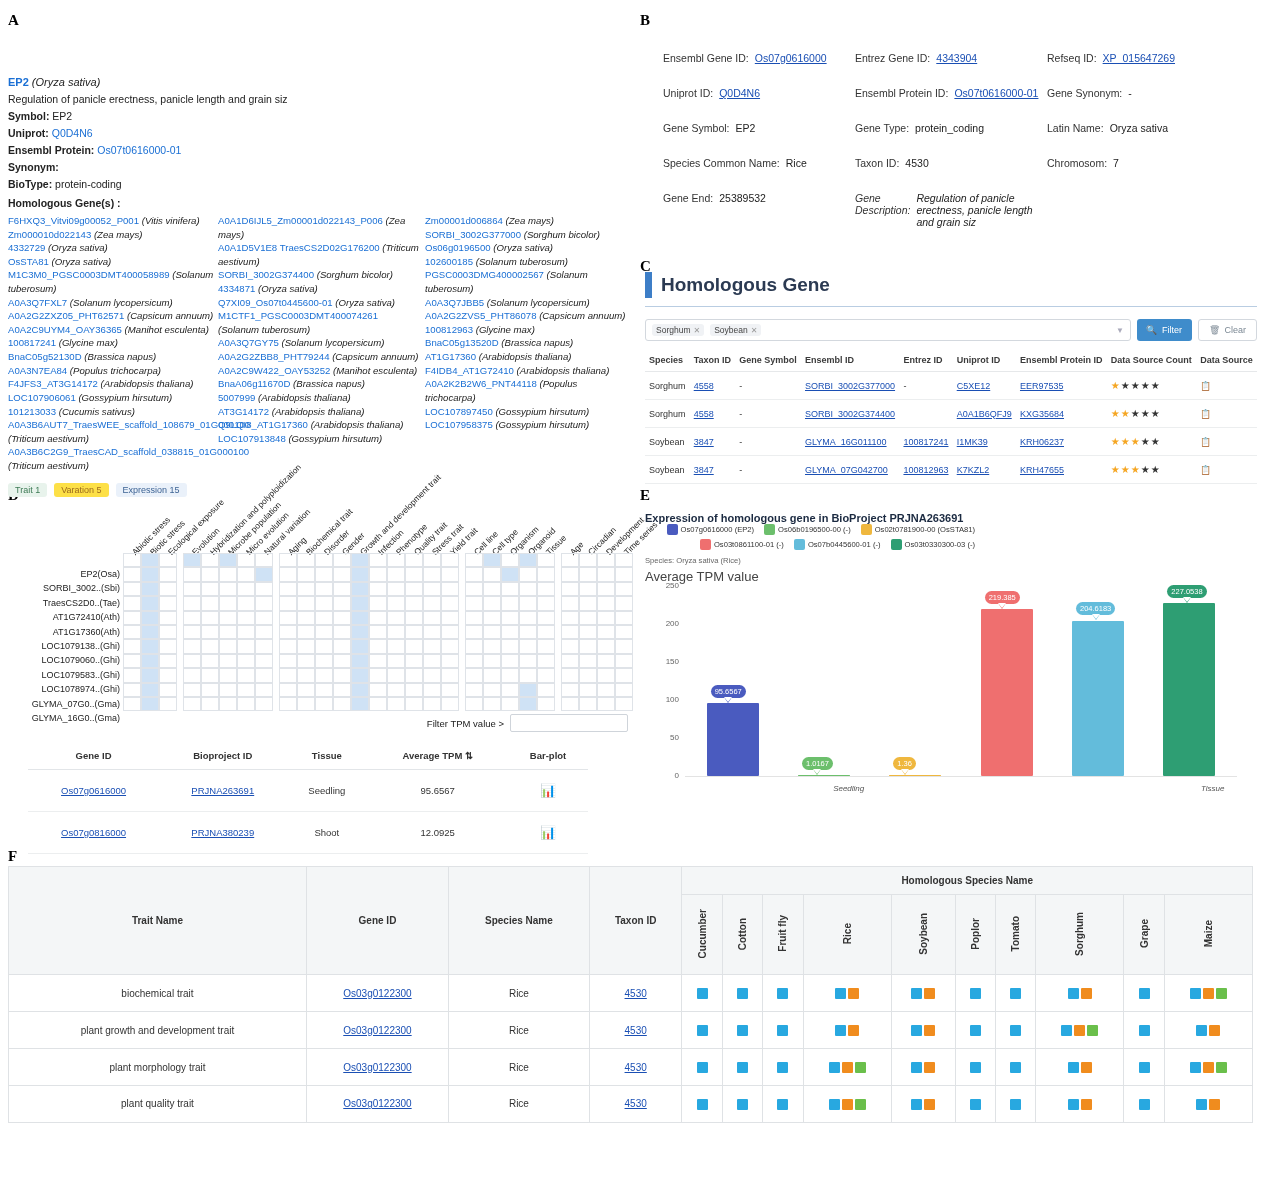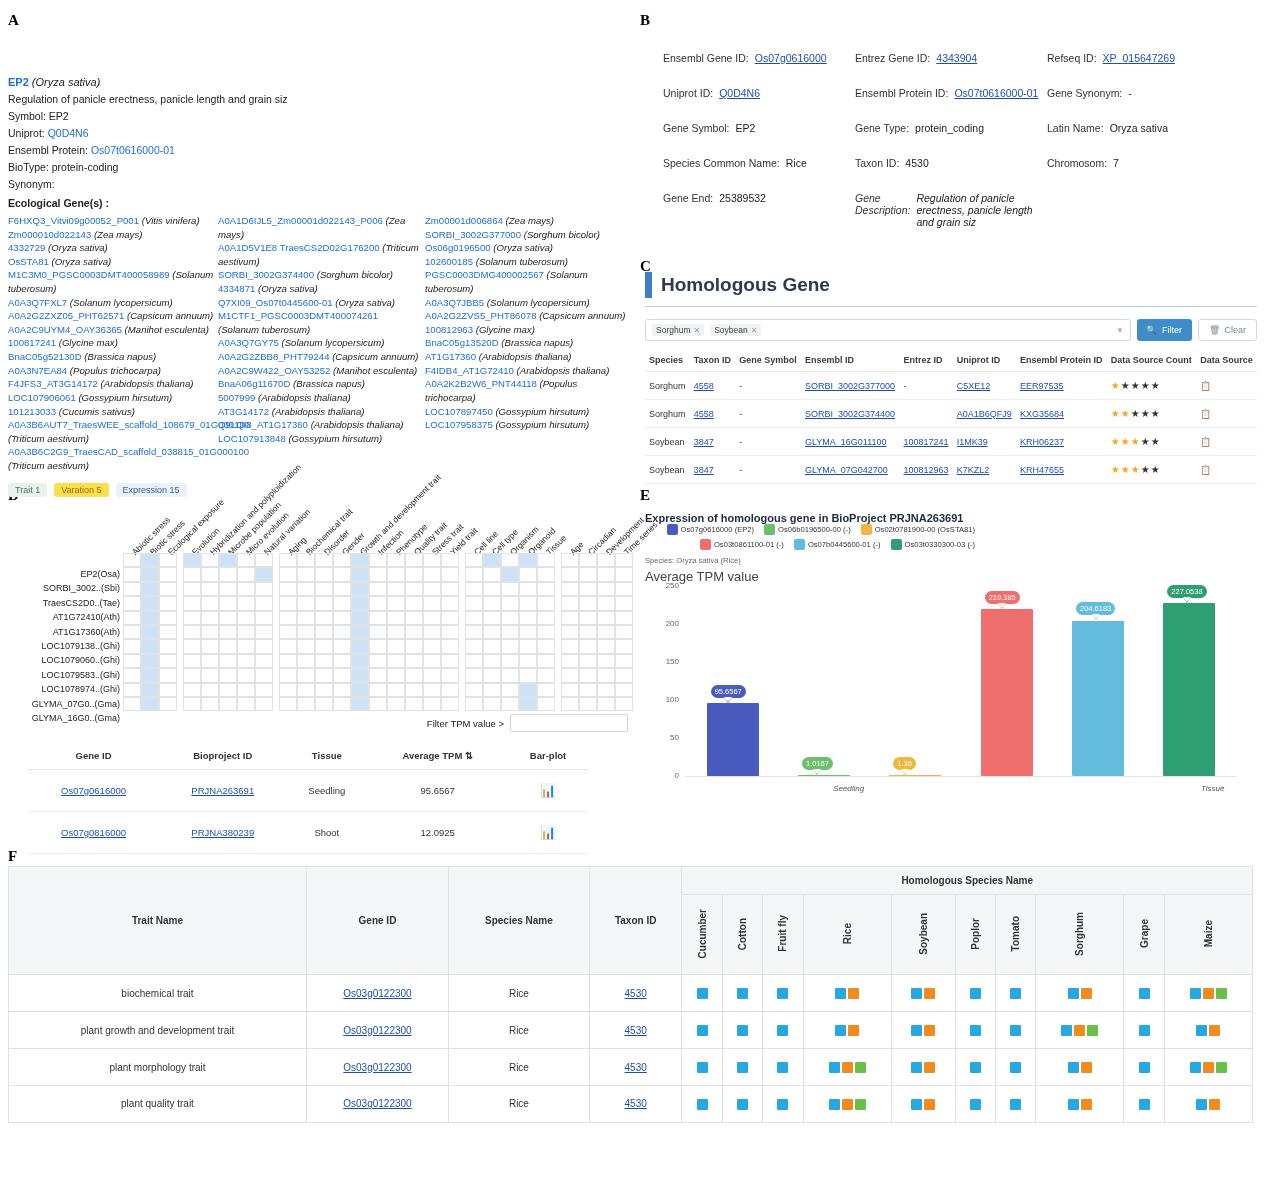--- a/index.html
+++ b/index.html
@@ -18,21 +18,21 @@
     font-size:15px;
     color:#000;
     font-family:"Liberation Serif", serif;
   }
   
   #panelA { position:absolute; left:8px; top:40px; width:620px;margin-top:36px; }
   .a-gene { color:#1a6fd4; font-weight:bold; font-size:11px; }
   .a-ital { font-style:italic; }
   .a-desc { margin-top:5px; font-size:10.5px; color:#222; }
   .a-row { margin-top:5px; font-size:10.5px; }
-  .a-lab { font-weight:normal; }
+  .a-lab { font-weight:bold; }
   .a-link { color:#1a6fd4; }
   .a-homtitle { font-weight:bold; font-size:10.5px; margin-top:7px; }
   .a-cols { display:flex; margin-top:5px; gap:4px; }
   .a-col { width:206px; font-size:9.6px; line-height:1.42; }
   .a-col a { color:#1a6fd4; text-decoration:none; }
   .a-col i { color:#222; font-style:italic; }
   .a-tags { margin-top:10px; display:flex; gap:7px; }
   .a-tag { font-size:9px; padding:2px 7px; border-radius:3px; }
   .tag1 { background:#e8f3ec; color:#3d7a55; }
   .tag2 { background:#fde047; color:#9c6b1e; }
@@ -138,29 +138,29 @@
   </div>
   <div class="a-row">
     <span class="a-lab">Uniprot:</span>
     <span class="a-link">Q0D4N6</span>
   </div>
   <div class="a-row">
     <span class="a-lab">Ensembl Protein:</span>
     <span class="a-link">Os07t0616000-01</span>
   </div>
   <div class="a-row">
+    <span class="a-lab">Synonym:</span>
+    <span></span>
+  </div>
+  <div class="a-row">
     <span class="a-lab">BioType:</span>
     <span>protein-coding</span>
   </div>
-  <div class="a-row">
-    <span class="a-lab">Synonym:</span>
-    <span></span>
-  </div>
-
-  <div class="a-homtitle">Ecological Gene(s) :</div>
+
+  <div class="a-homtitle">Homologous Gene(s) :</div>
   <div class="a-cols">
     <div class="a-col" id="acol0">
         <div><a href="#">F6HXQ3_Vitvi09g00052_P001</a><i> (Vitis vinifera)</i></div>
         <div><a href="#">Zm000010d022143</a><i> (Zea mays)</i></div>
         <div><a href="#">4332729</a><i> (Oryza sativa)</i></div>
         <div><a href="#">OsSTA81</a><i> (Oryza sativa)</i></div>
         <div><a href="#">M1C3M0_PGSC0003DMT400058989</a><i> (Solanum tuberosum)</i></div>
         <div><a href="#">A0A3Q7FXL7</a><i> (Solanum lycopersicum)</i></div>
         <div><a href="#">A0A2G2ZXZ05_PHT62571</a><i> (Capsicum annuum)</i></div>
         <div><a href="#">A0A2C9UYM4_OAY36365</a><i> (Manihot esculenta)</i></div>

